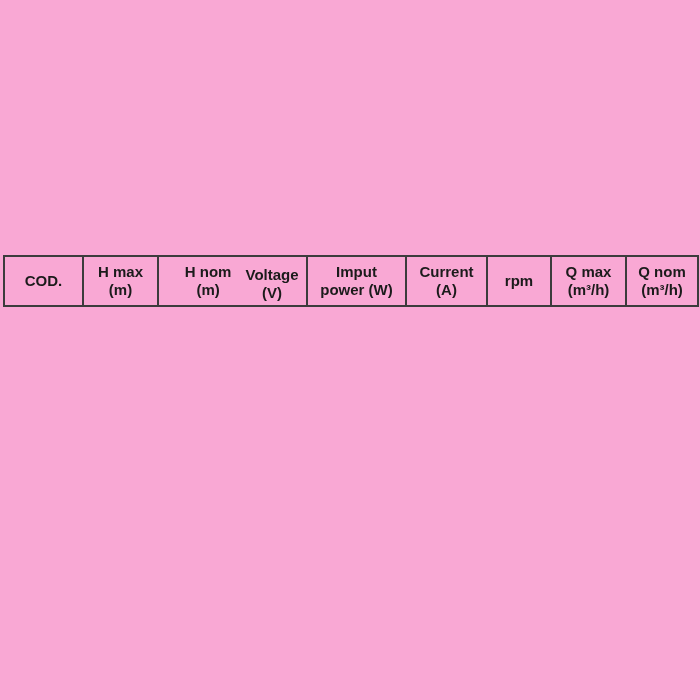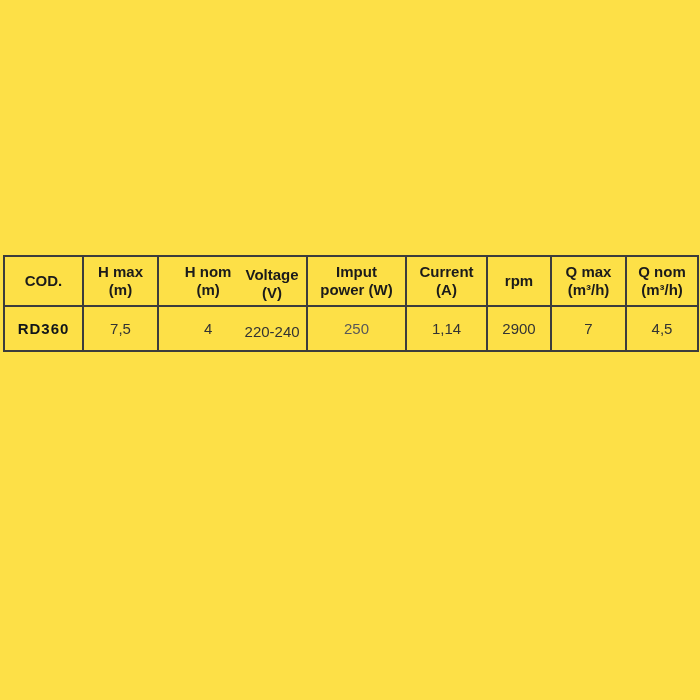--- a/index.html
+++ b/index.html
@@ -4,21 +4,21 @@
 <style>
   html, body {
     margin: 0;
     padding: 0;
     background: #ffffff;
   }
   .canvas {
     position: relative;
     width: 700px;
     height: 700px;
-    background: #fde047;
+    background: #f9a8d4;
     overflow: hidden;
     font-family: "Liberation Sans", sans-serif;
   }
   table.spec {
     position: absolute;
     left: 3px;
     top: 255px;
     width: 694px;
     border-collapse: collapse;
     table-layout: fixed;
@@ -114,30 +114,15 @@
           <div class="hl">Q max</div>
           <div class="hl">(m³/h)</div>
         </th>
         <th>
           <div class="hl">Q nom</div>
           <div class="hl">(m³/h)</div>
         </th>
       </tr>
     </thead>
     <tbody>
-      <tr>
-        <td class="code">RD360</td>
-        <td>7,5</td>
-        <td>
-          <div class="split-wrap">
-            <div class="sub subL">4</div>
-            <div class="sub subR">220-240</div>
-          </div>
-        </td>
-        <td class="power">250</td>
-        <td>1,14</td>
-        <td>2900</td>
-        <td>7</td>
-        <td>4,5</td>
-      </tr>
     </tbody>
   </table>
 </div>
 
 </body></html>

